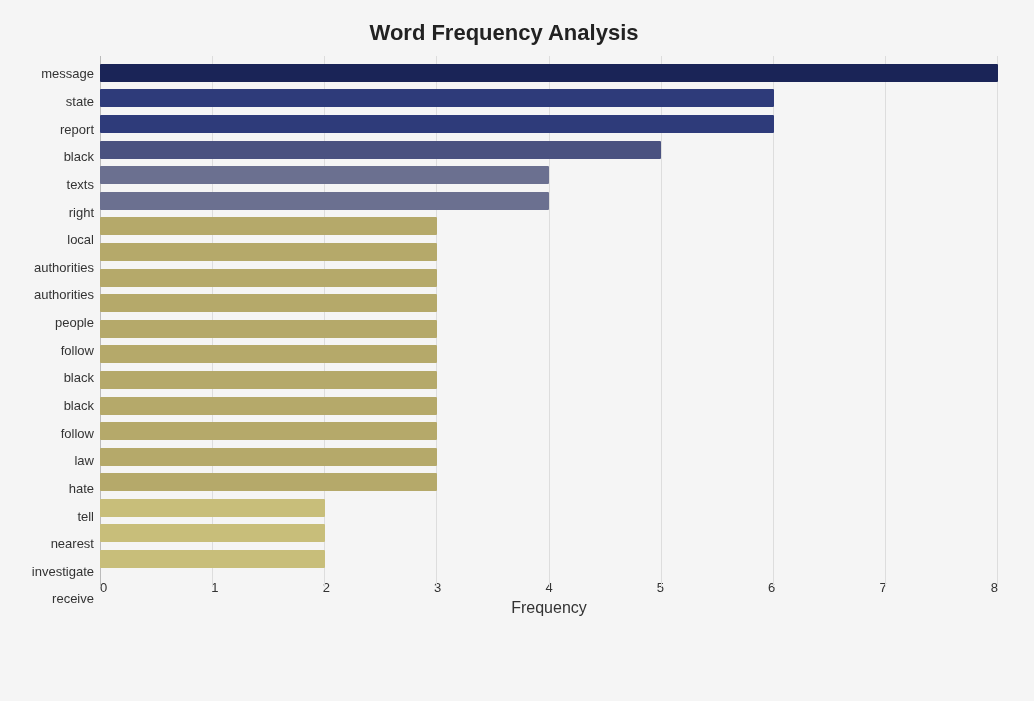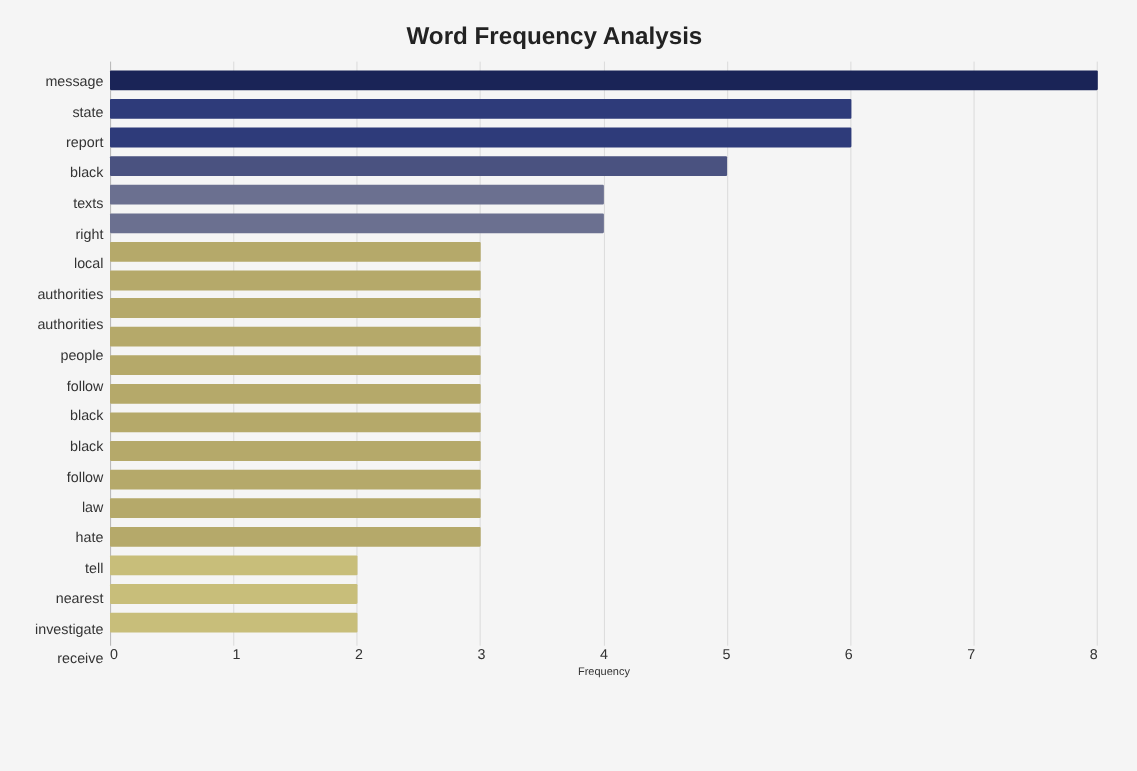--- a/index.html
+++ b/index.html
@@ -95,21 +95,21 @@
       padding-top: 4px;
       padding-right: 0px;
     }
     .x-label {
       font-size: 13px;
       color: #333;
       text-align: center;
     }
     .x-axis-title {
       text-align: center;
-      font-size: 10px;
+      font-size: 16px;
       color: #333;
       margin-top: 4px;
     }
   </style>
 </head>
 <body>
 
 <div class="chart-container">
   <div class="chart-title">Word Frequency Analysis</div>
   <div class="chart-area">

